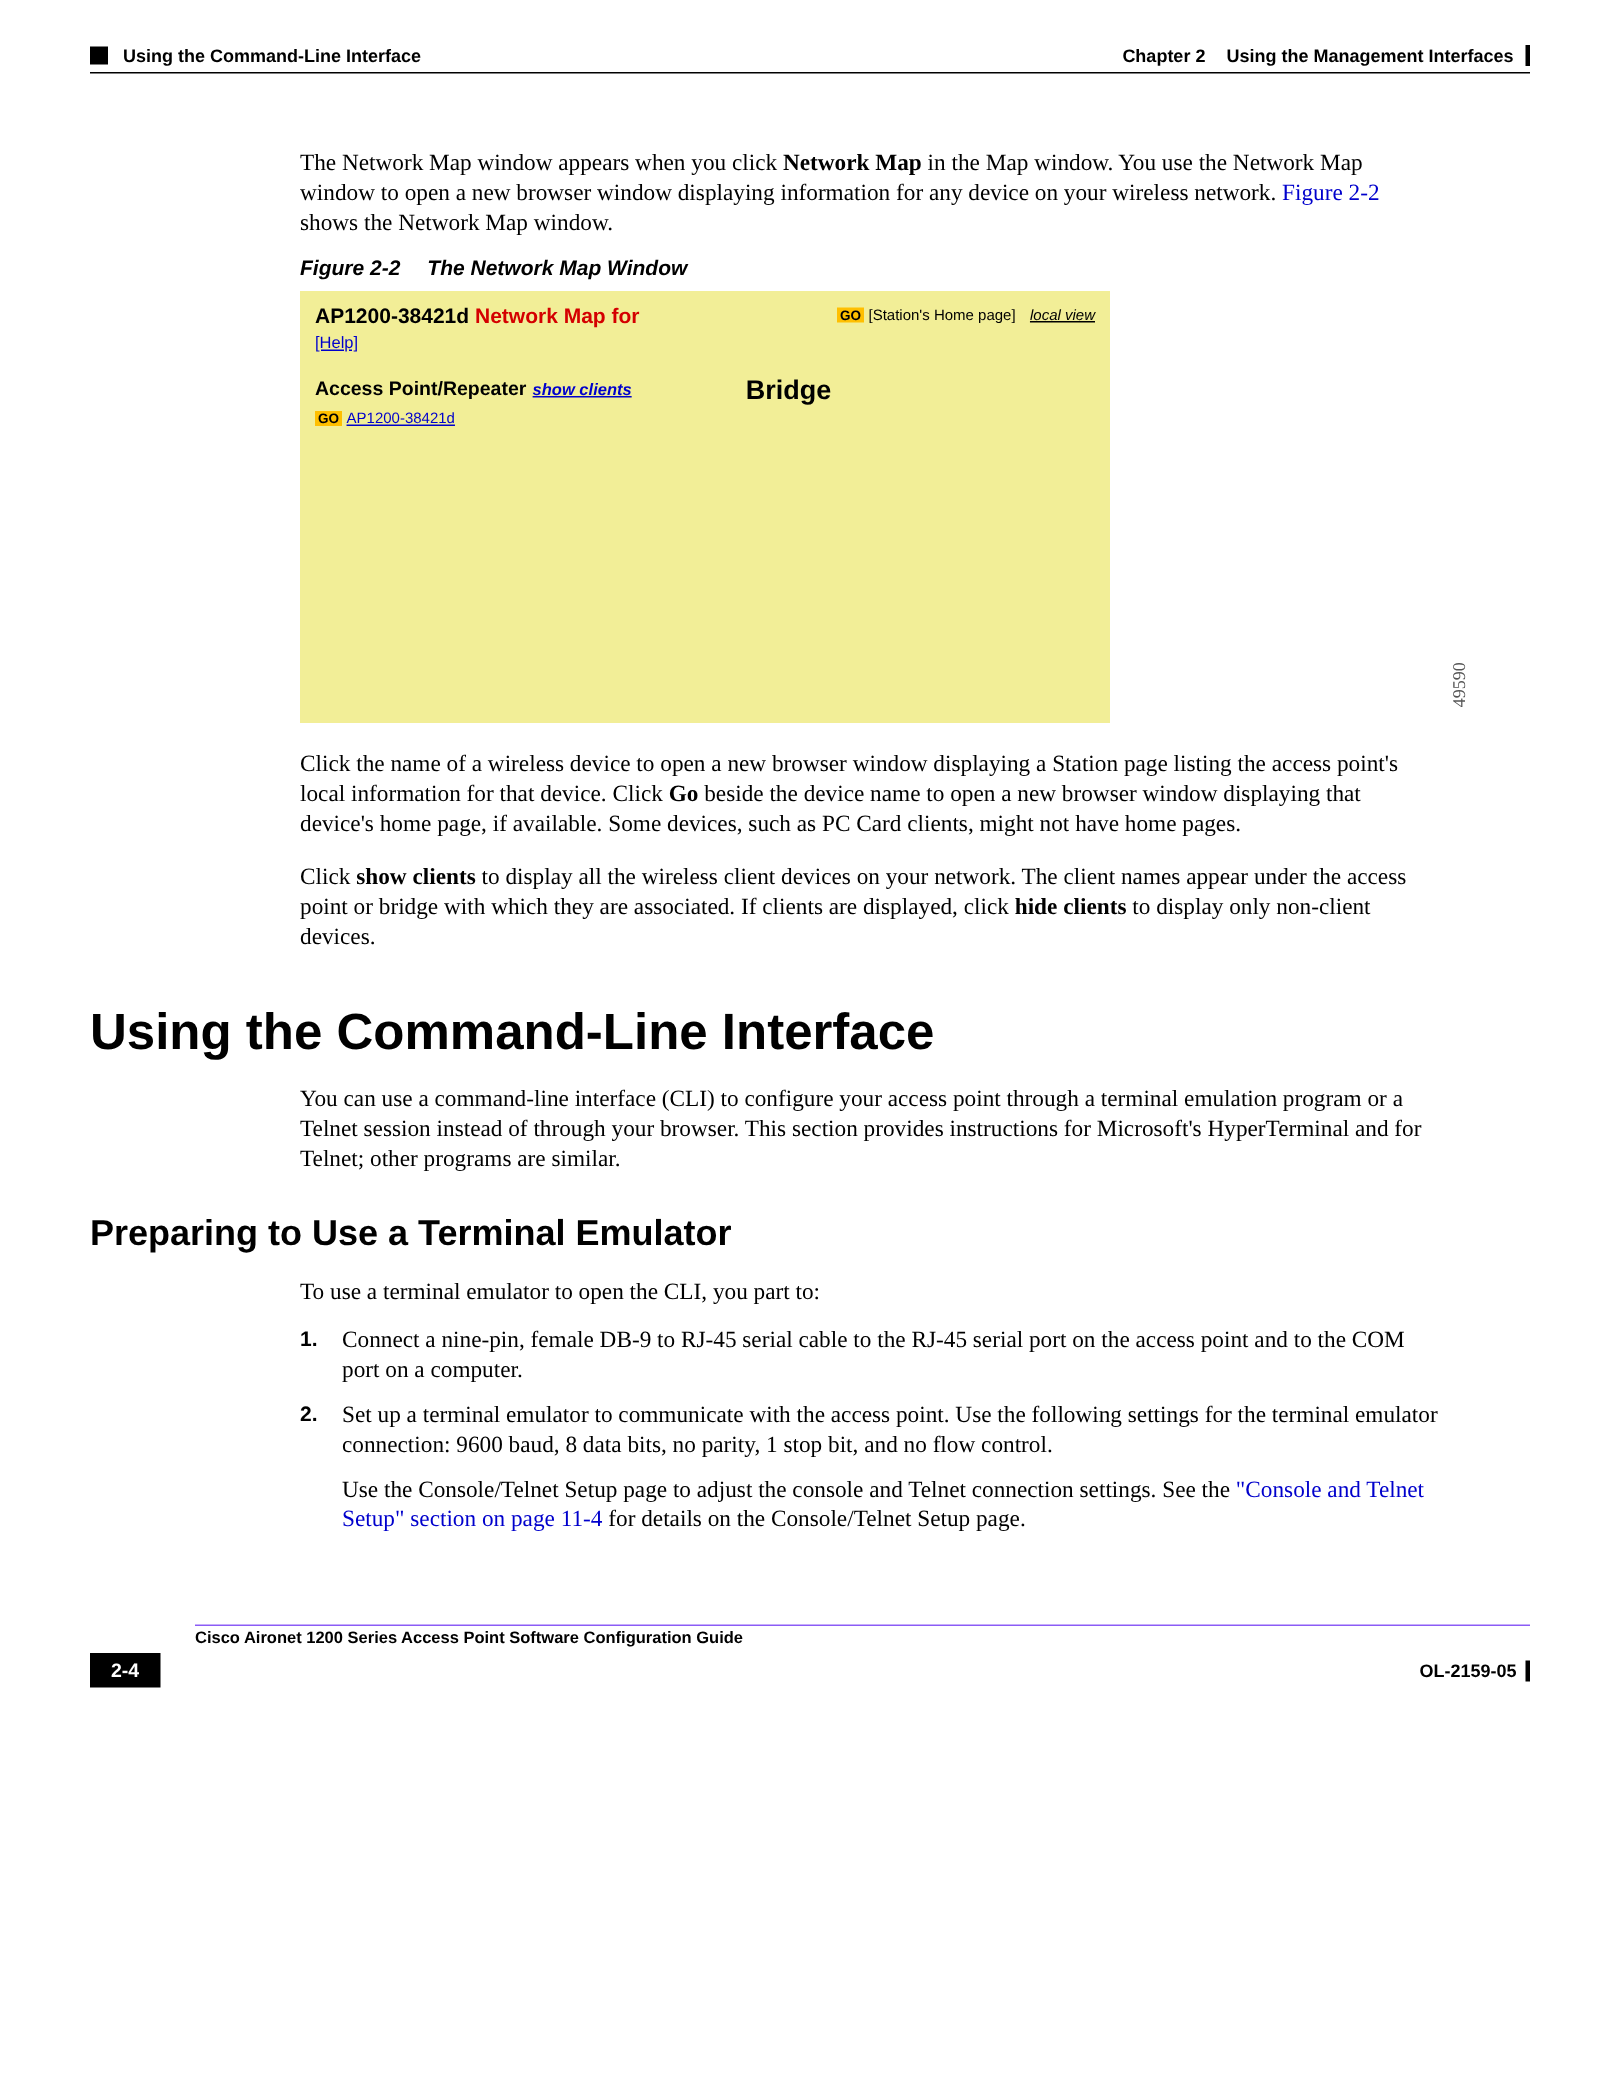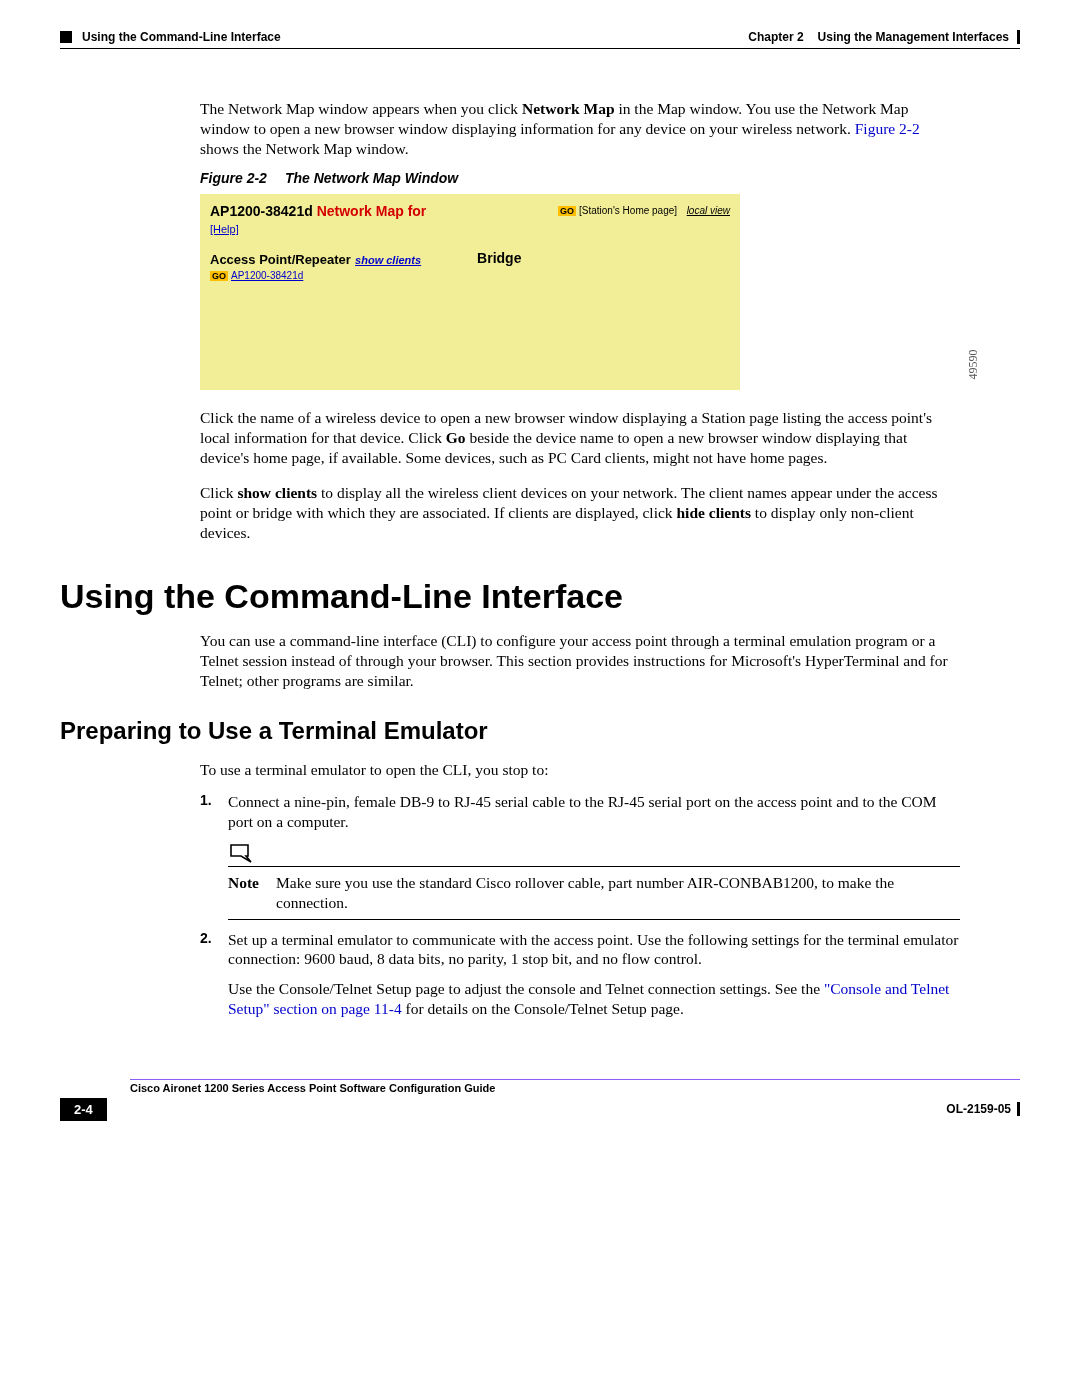--- a/index.html
+++ b/index.html
@@ -29,34 +29,34 @@
   .black-sq { width:12px; height:12px; background:#000; display:inline-block; margin-right:10px;}
   .bar { width:3px; height:14px; background:#000; display:inline-block; margin-left:8px;}
   .hr { border:0; border-top:1px solid #000; margin:0 0 50px 0;}
   .content { margin-left:140px; margin-right:60px; }
   .para { font-size:15.5px; line-height:1.28; margin-bottom:12px; text-align:left;}
   .para b { font-weight:bold; }
   a.reflink { color:#0000cc; text-decoration:none; }
   .fig-caption { font-family: Arial, Helvetica, sans-serif; font-size:14px; font-style:italic; font-weight:bold; margin:5px 0 8px 0;}
   .fig-caption .gap { display:inline-block; width:18px;}
   
-  .figbox { background:#f2ee97; width:540px; height:196px; position:relative; padding:8px 10px 0 10px; box-sizing:border-box; font-family:Arial,Helvetica,sans-serif;}
+  .figbox { background:#f2ee97; width:540px; height:288px; position:relative; padding:8px 10px 0 10px; box-sizing:border-box; font-family:Arial,Helvetica,sans-serif;}
   .fig-id { font-size:12px; transform:rotate(-90deg); position:absolute; right:-28px; bottom:18px; color:#555;}
   .fig-title1 { font-weight:bold; font-size:14px; color:#000;}
   .fig-title2 { font-weight:bold; font-size:14px; color:#d40000;}
   .fig-help { font-size:11px; color:#0000cc; text-decoration:underline; }
   .fig-toprow { display:flex; justify-content:space-between; align-items:flex-start; }
   .fig-right-links { font-size:10px; margin-top:3px;padding-left:12px;}
   .fig-right-links .go { background:#ffbf00; color:#000; font-weight:bold; font-size:9px; padding:0 2px; margin-right:3px;}
   .fig-right-links .sh { color:#000;}
   .fig-right-links .lv { text-decoration:underline; font-style:italic; color:#000;}
   .fig-row2 { display:flex; margin-top:14px;}
   .fig-apr { font-weight:bold; font-size:13px;}
   .fig-sc { color:#0000cc; text-decoration:underline; font-style:italic; font-size:11px; font-weight:bold;}
-  .fig-bridge { font-weight:bold; font-size:14px; margin-left:56px;}
+  .fig-bridge { font-weight:bold; font-size:18px; margin-left:76px;}
   .fig-item { margin-top:3px; font-size:10px;}
   .fig-item .go { background:#ffbf00; color:#000; font-weight:bold; font-size:9px; padding:0 2px; margin-right:3px;}
   .fig-item .link { color:#0000cc; text-decoration:underline;}
   
   h1.sec { font-family: Arial, Helvetica, sans-serif; font-weight:bold; font-size:34px; margin:34px 0 12px -140px;}
   h2.sec { font-family: Arial, Helvetica, sans-serif; font-weight:bold; font-size:24px; margin:26px 0 12px -140px;}
   
   .step { display:flex; margin-bottom:10px; font-size:15.5px; line-height:1.28;}
   .step .num { width:28px; flex-shrink:0; font-weight:bold; font-family:Arial,Helvetica,sans-serif; font-size:14px;}
   .step .body { flex:1; }
@@ -140,40 +140,27 @@
     <p class="para">
       <span>Click </span><b>show clients</b><span> to display all the wireless client devices on your network. The client names appear under the access point or bridge with which they are associated. If clients are displayed, click </span><b>hide clients</b><span> to display only non-client devices.</span>
     </p>
 
     <h1 class="sec">Using the Command-Line Interface</h1>
 
     <p class="para">You can use a command-line interface (CLI) to configure your access point through a terminal emulation program or a Telnet session instead of through your browser. This section provides instructions for Microsoft's HyperTerminal and for Telnet; other programs are similar.</p>
 
     <h2 class="sec">Preparing to Use a Terminal Emulator</h2>
 
-    <p class="para">To use a terminal emulator to open the CLI, you stop to:</p>
+    <p class="para">To use a terminal emulator to open the CLI, you part to:</p>
 
     <div class="step">
       <div class="num">1.</div>
       <div class="body">Connect a nine-pin, female DB-9 to RJ-45 serial cable to the RJ-45 serial port on the access point and to the COM port on a computer.</div>
     </div>
 
-    <div class="note-wrap">
-      <div class="note-icon">
-        <svg width="26" height="22" viewBox="0 0 26 22">
-          <path d="M3 3 L20 3 L20 14 L18 14 L23 20 L13 14 L3 14 Z" fill="none" stroke="#000" stroke-width="1.6"></path>
-        </svg>
-      </div>
-      <div class="note-line"></div>
-      <div class="note-body">
-        <div class="nl">Note</div>
-        <div>Make sure you use the standard Cisco rollover cable, part number AIR-CONBAB1200, to make the connection.</div>
-      </div>
-      <div class="note-line2"></div>
-    </div>
 
     <div class="step">
       <div class="num">2.</div>
       <div class="body">
         <div>Set up a terminal emulator to communicate with the access point. Use the following settings for the terminal emulator connection: 9600 baud, 8 data bits, no parity, 1 stop bit, and no flow control.</div>
         <div style="margin-top:10px">
           <span>Use the Console/Telnet Setup page to adjust the console and Telnet connection settings. See the </span><a class="reflink" href="#">"Console and Telnet Setup" section on page 11-4</a><span> for details on the Console/Telnet Setup page.</span>
         </div>
       </div>
     </div>

